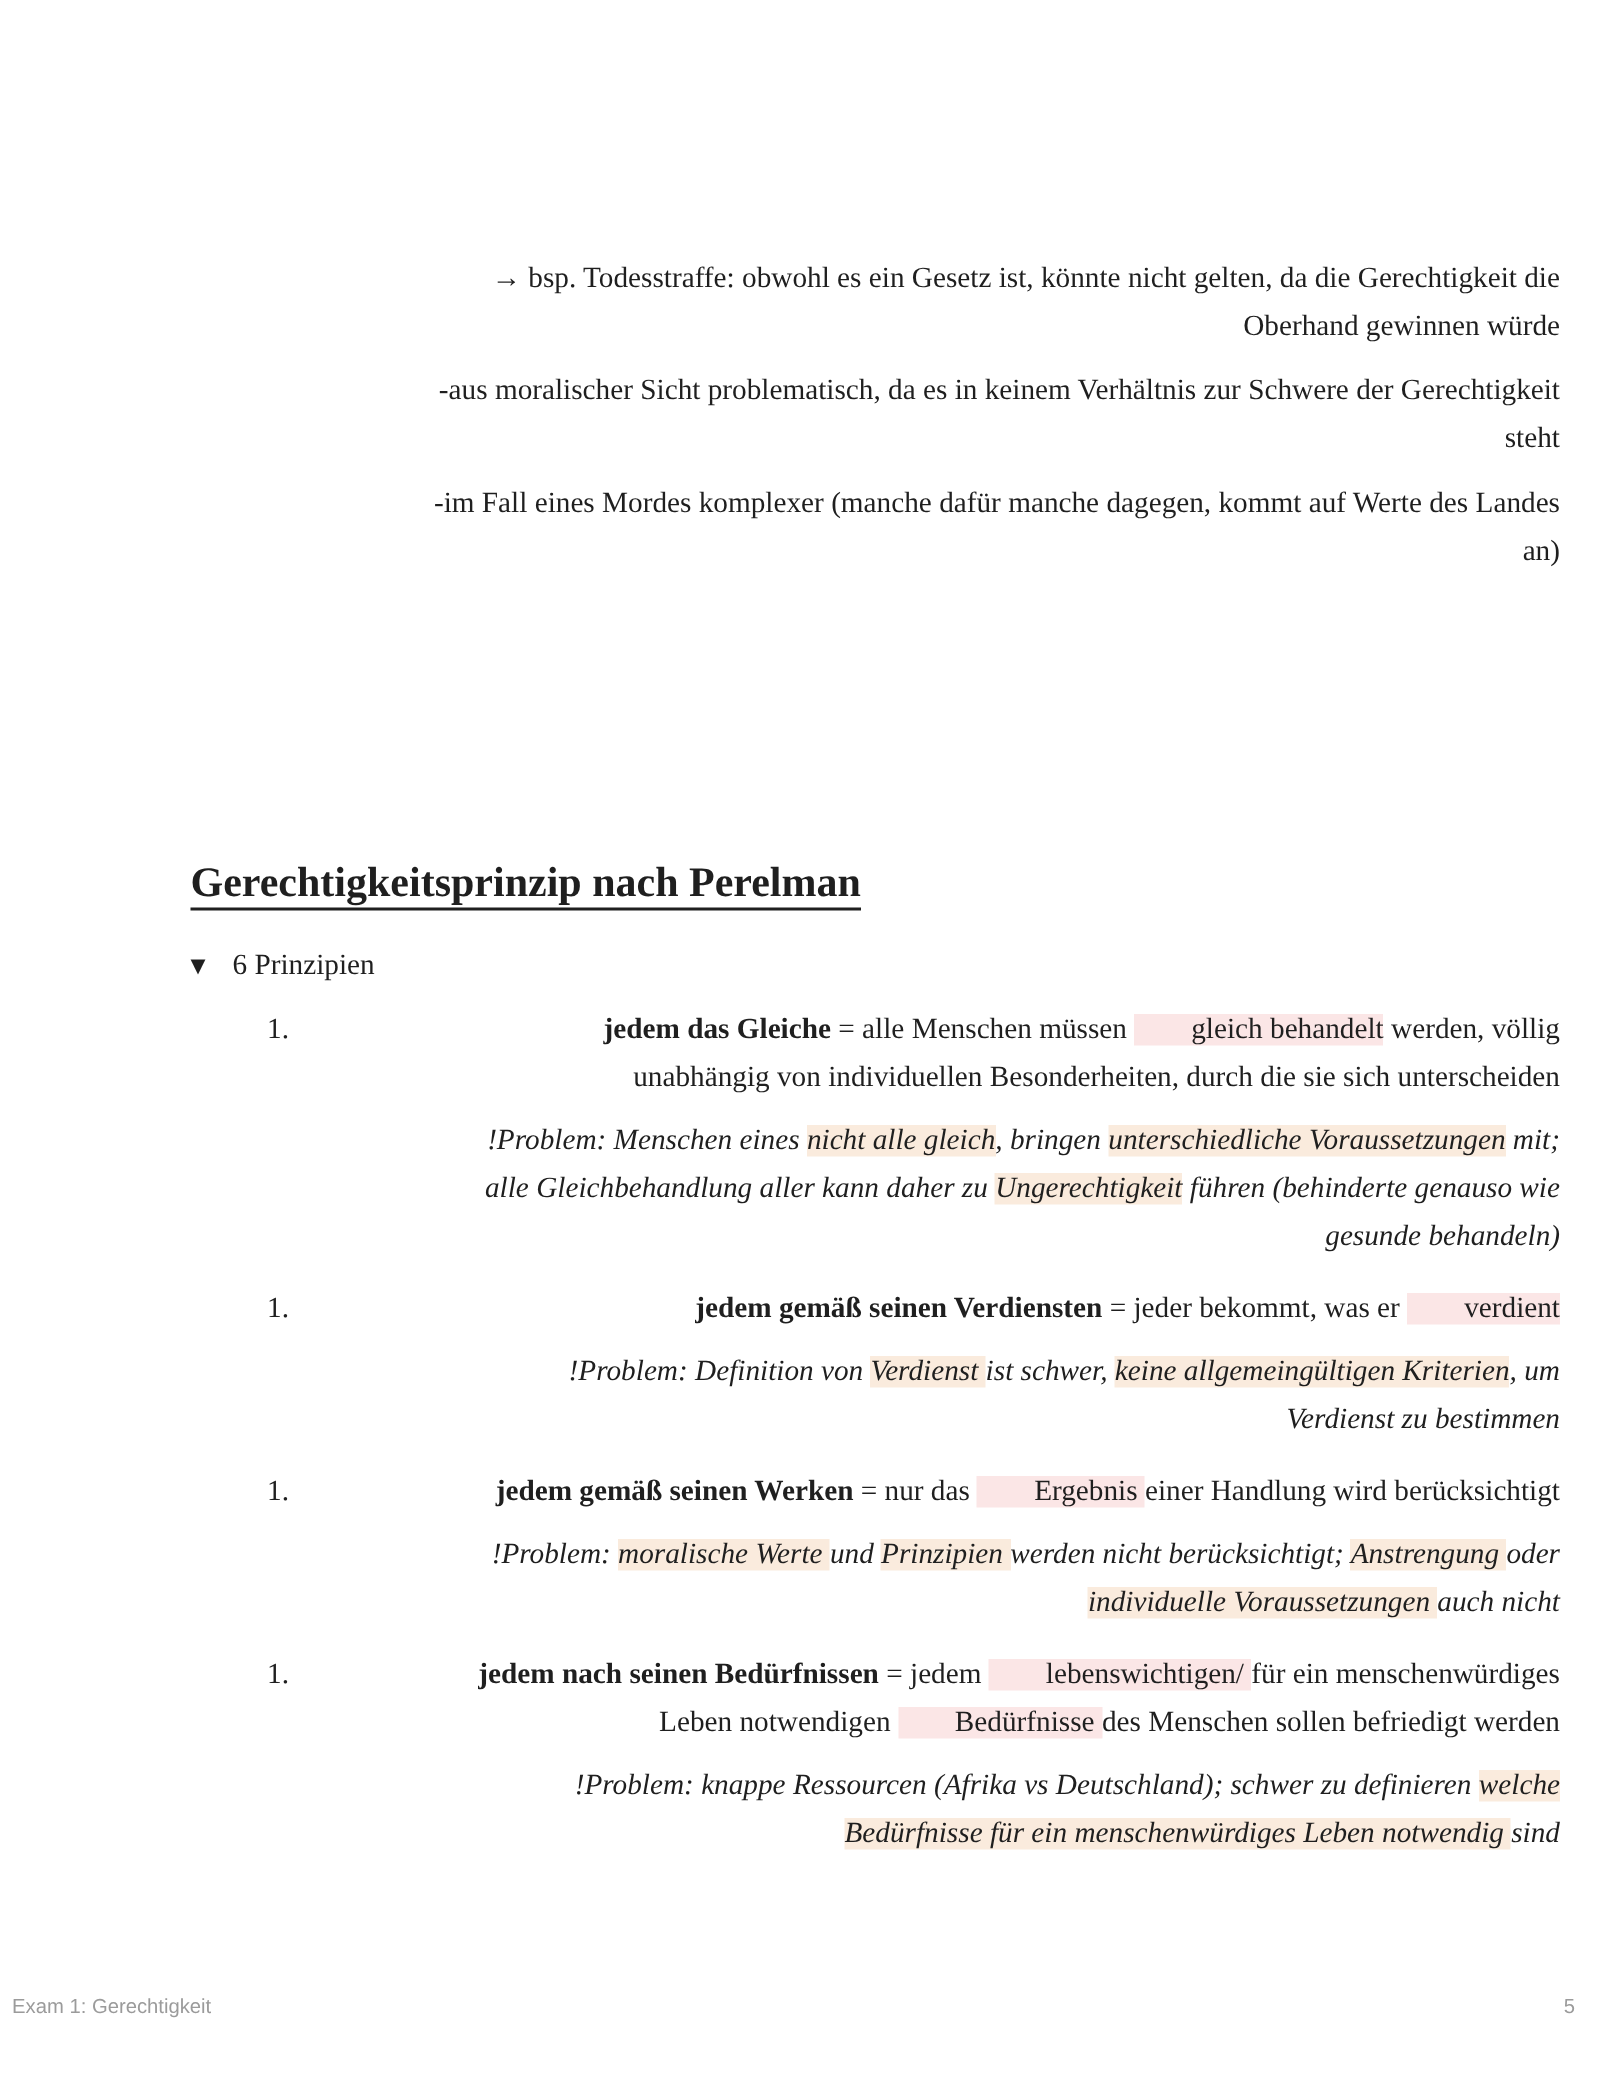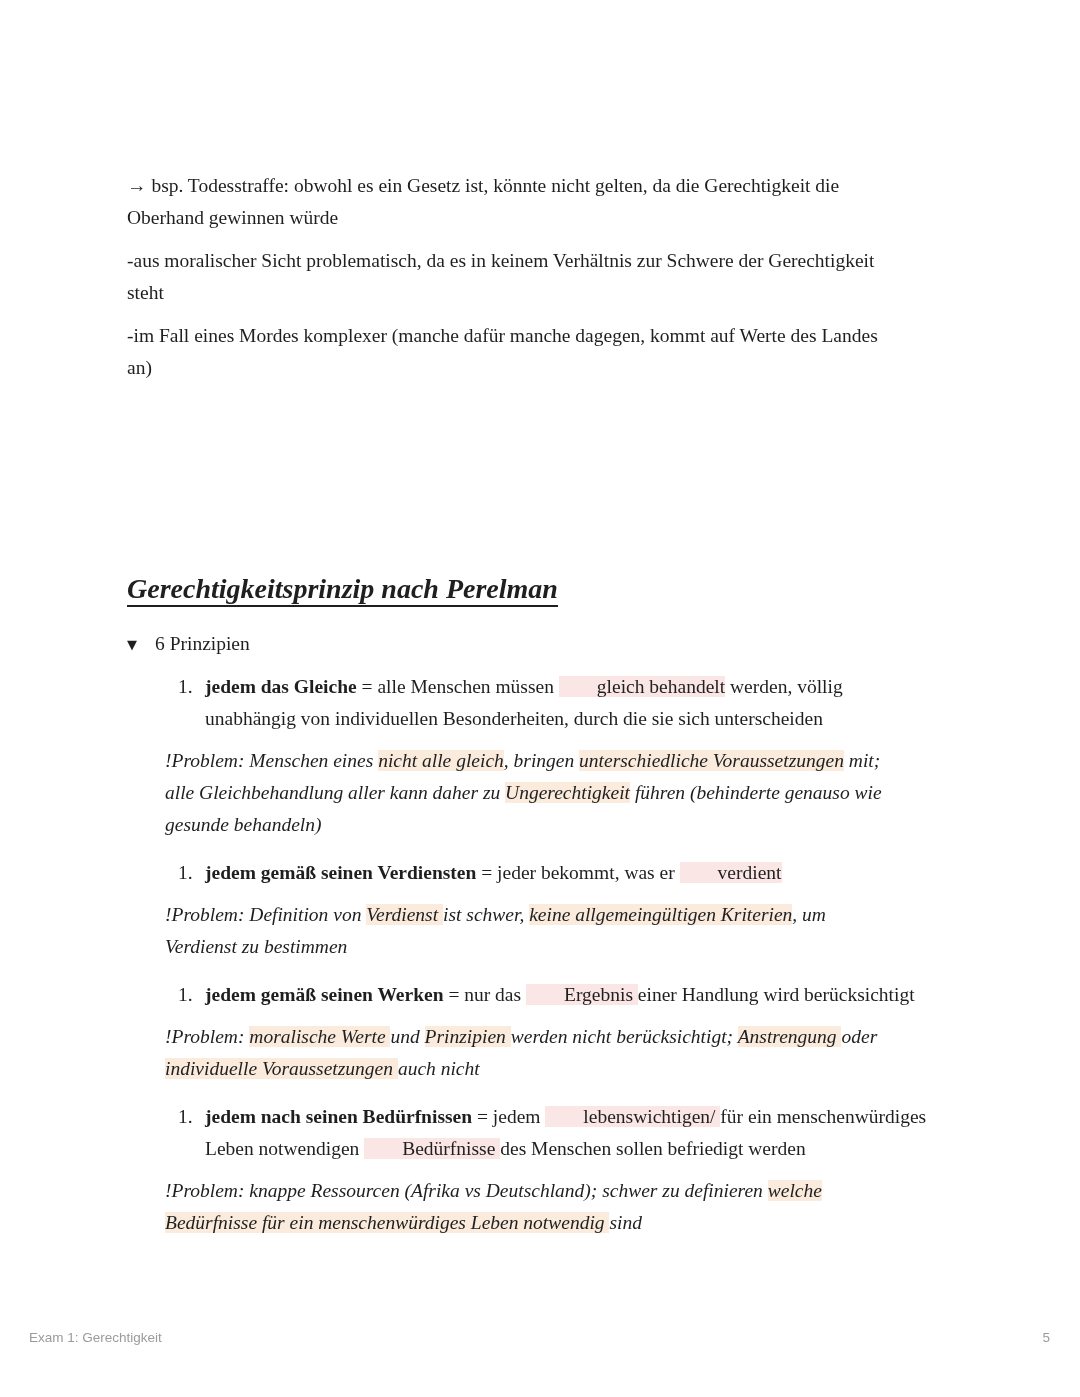--- a/index.html
+++ b/index.html
@@ -19,34 +19,34 @@
     color:var(--text-color);
     overflow:hidden;
   }
   .content{
     padding:170px 40px 0 127px;
   }
   .body-text{
     font-size:19.5px;
     line-height:32px;
     white-space:pre-line;
+    text-align:right;
   }
   .intro-paragraph{
     margin-bottom:11px;
   }
   .spacer{height:176px;}
   .heading{
     font-size:28px;
     line-height:36px;
     font-weight:bold;
   }
   .heading-text{
     border-bottom:2px solid var(--text-color);
     padding-bottom:1px;
-    font-style:italic;
   }
   .toggle-row{
     margin-top:21px;
     margin-bottom:9px;
     font-size:19.5px;
     line-height:32px;
     display:flex;
     align-items:baseline;
   }
   .toggle-icon{
@@ -75,21 +75,21 @@
   .problem{
     font-style:italic;
     padding-left:38px;
     margin-bottom:16px;
   }
   .bold{font-weight:bold;}
   .hl-pink{background:var(--hl-pink);padding-left:38px;}
   .hl-peach{background:var(--hl-peach);margin-top:36px;}
   .footer{
     position:absolute;
-    left:29px;
+    left:8px;
     right:30px;
     top:1330px;
     display:flex;
     justify-content:space-between;
     font-family:"Liberation Sans","DejaVu Sans",sans-serif;
     font-size:13.5px;
     color:var(--footer-color);
   }
 </style>
 </head>

